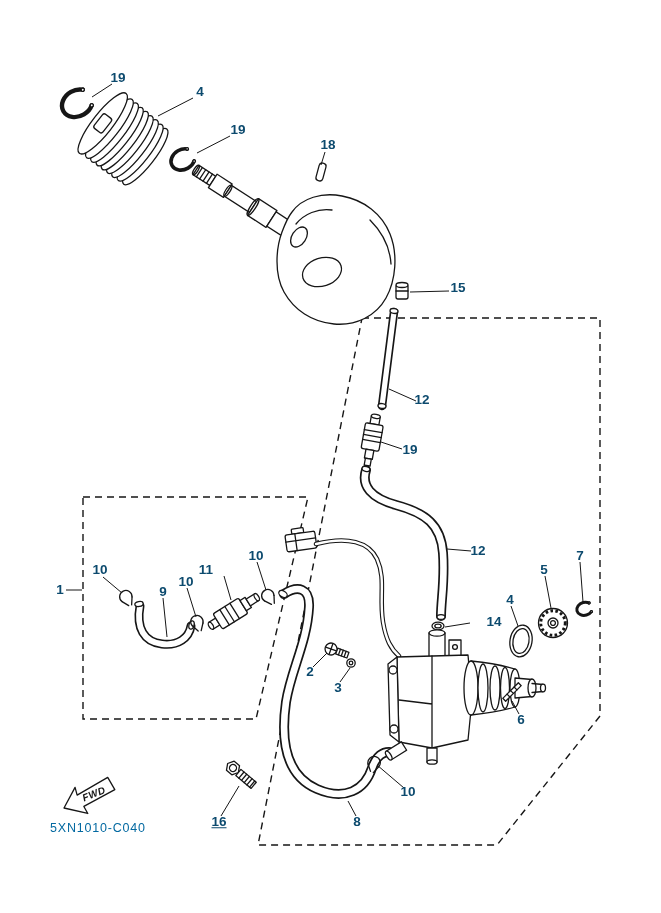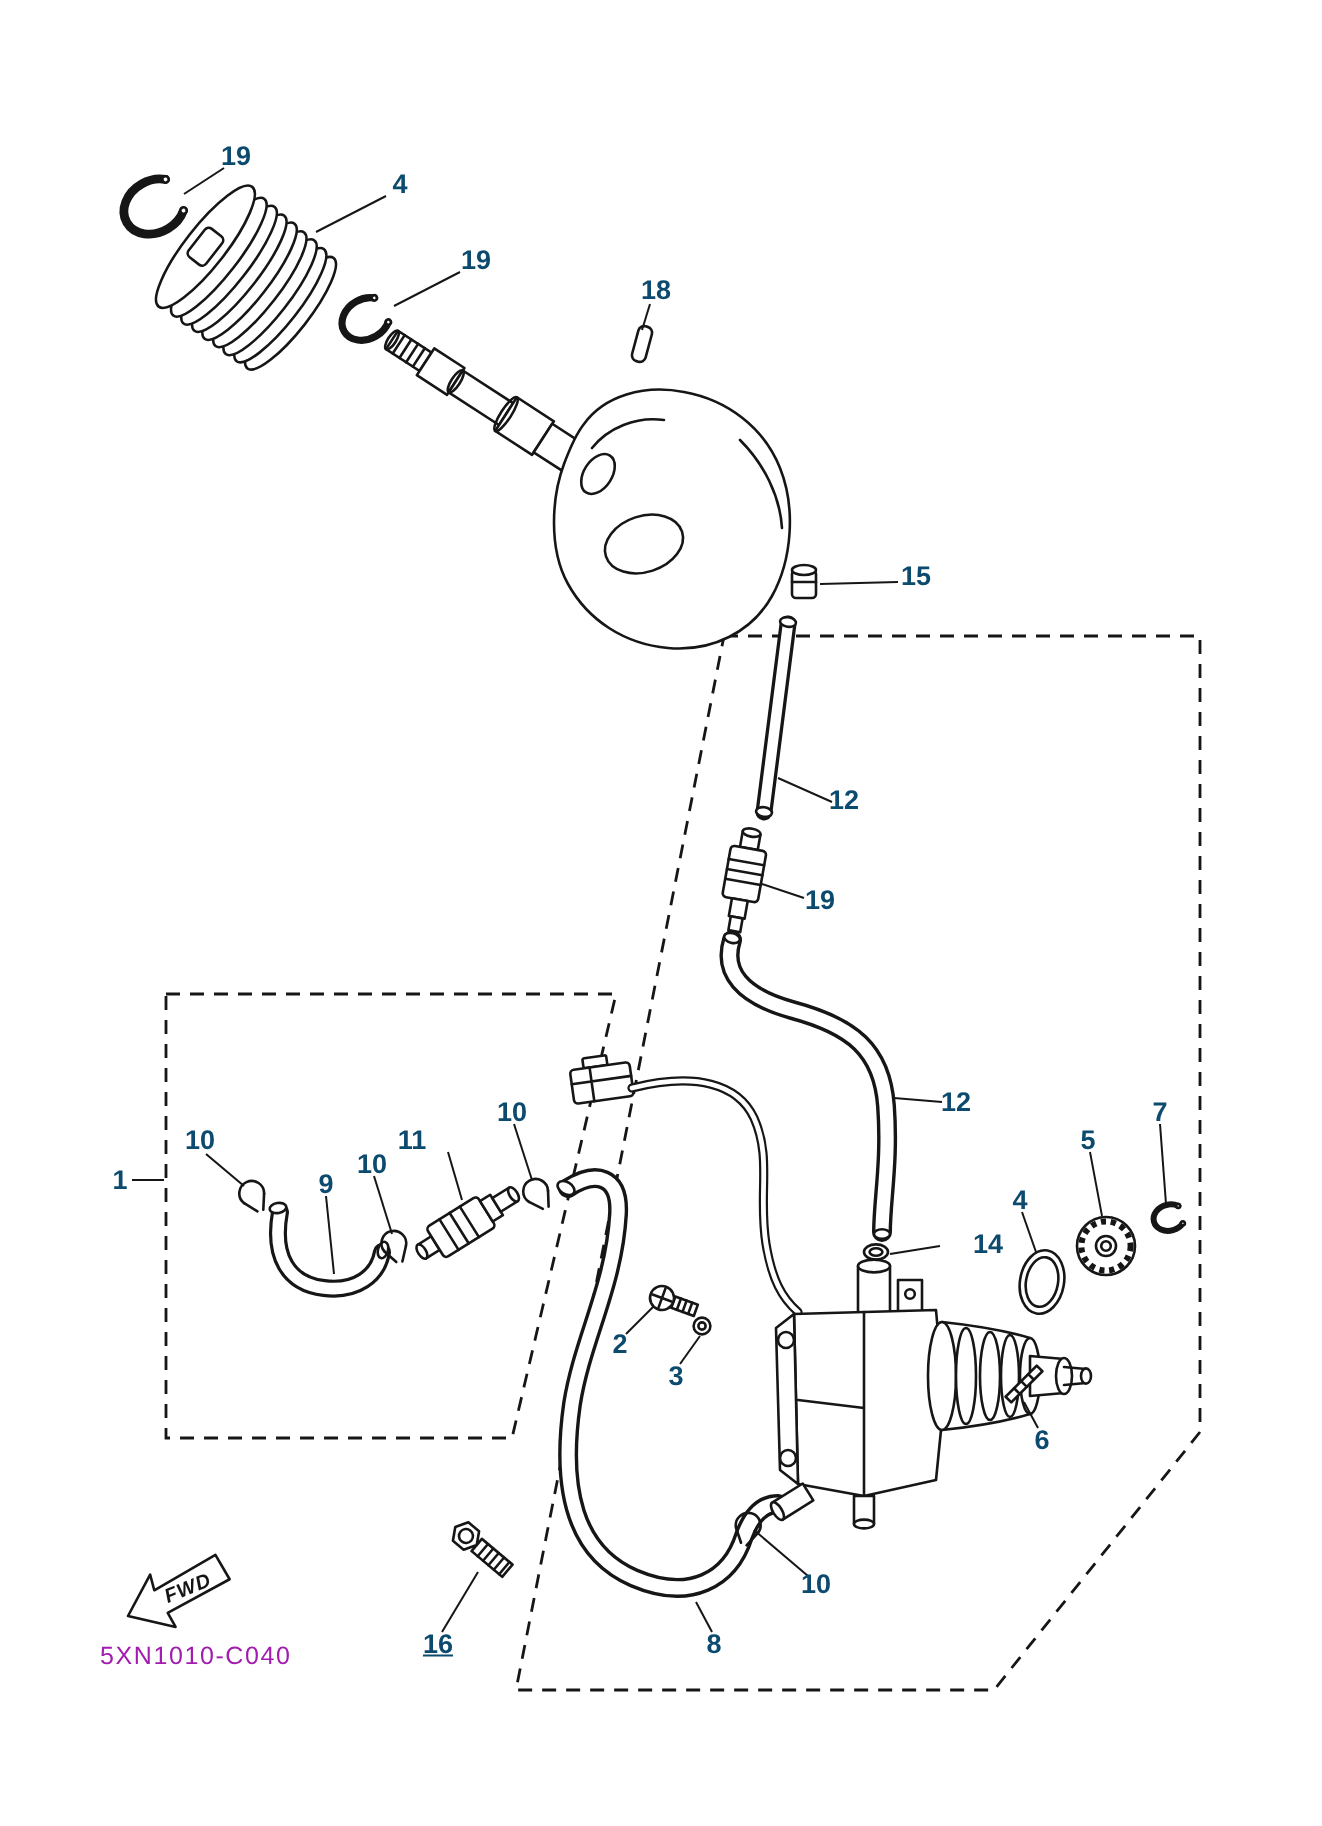--- a/index.html
+++ b/index.html
@@ -30,21 +30,21 @@
 
   .fwd-t{font:italic 700 10px "Liberation Sans", sans-serif;letter-spacing:.5px;fill:#141414;stroke:none;}
 
   .callout{
     position:absolute;transform:translate(-50%,-50%);
     font-weight:700;font-size:13.5px;line-height:1;color:#0c4a6e;
     font-family:"Liberation Sans", sans-serif;white-space:nowrap;
   }
   .diagram-code{
     position:absolute;left:50px;top:821px;
-    font-size:12.5px;letter-spacing:.8px;color:#a21caf;
+    font-size:12.5px;letter-spacing:.8px;color:#0369a1;
     font-family:"Liberation Sans", sans-serif;
   }
 </style>
 </head>
 <body>
 
 <div class="stage">
 
   <svg width="661" height="913" viewBox="0 0 661 913">
 

